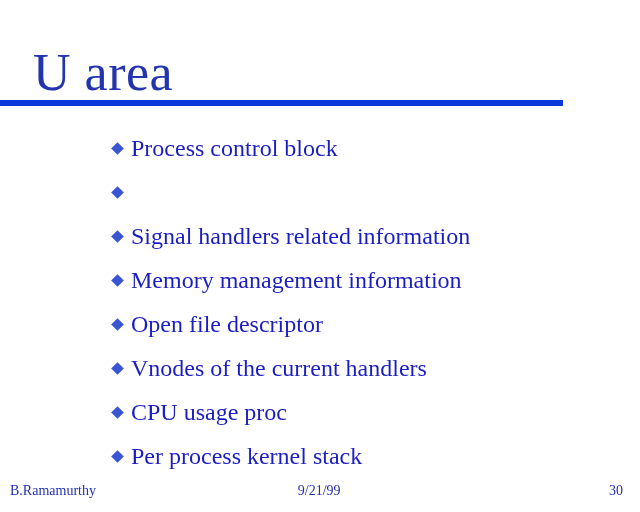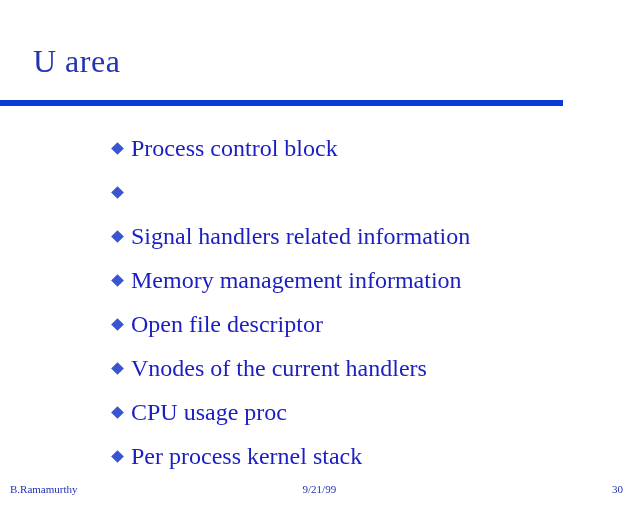--- a/index.html
+++ b/index.html
@@ -13,21 +13,21 @@
     height: 512px;
     background: #ffffff;
     overflow: hidden;
     font-family: "Liberation Serif", "DejaVu Serif", serif;
   }
   .title {
     position: absolute;
     left: 33px;
     top: 44px;
     margin: 0;
-    font-size: 32px;
+    font-size: 52px;
     font-weight: normal;
     letter-spacing: 0.5px;
     color: #2235ae;
     line-height: 1.1;
   }
   .rule {
     position: absolute;
     left: 0;
     top: 100px;
     width: 563px;
@@ -61,21 +61,21 @@
     font-size: 24px;
     color: #1b1ec2;
     white-space: nowrap;
   }
   .footer {
     position: absolute;
     left: 0;
     top: 483px;
     width: 640px;
     height: 20px;
-    font-size: 11px;
+    font-size: 14px;
     color: #2330b4;
   }
   .footer-author {
     position: absolute;
     left: 10px;
     top: 0;
   }
   .footer-date {
     position: absolute;
     left: 50%;

